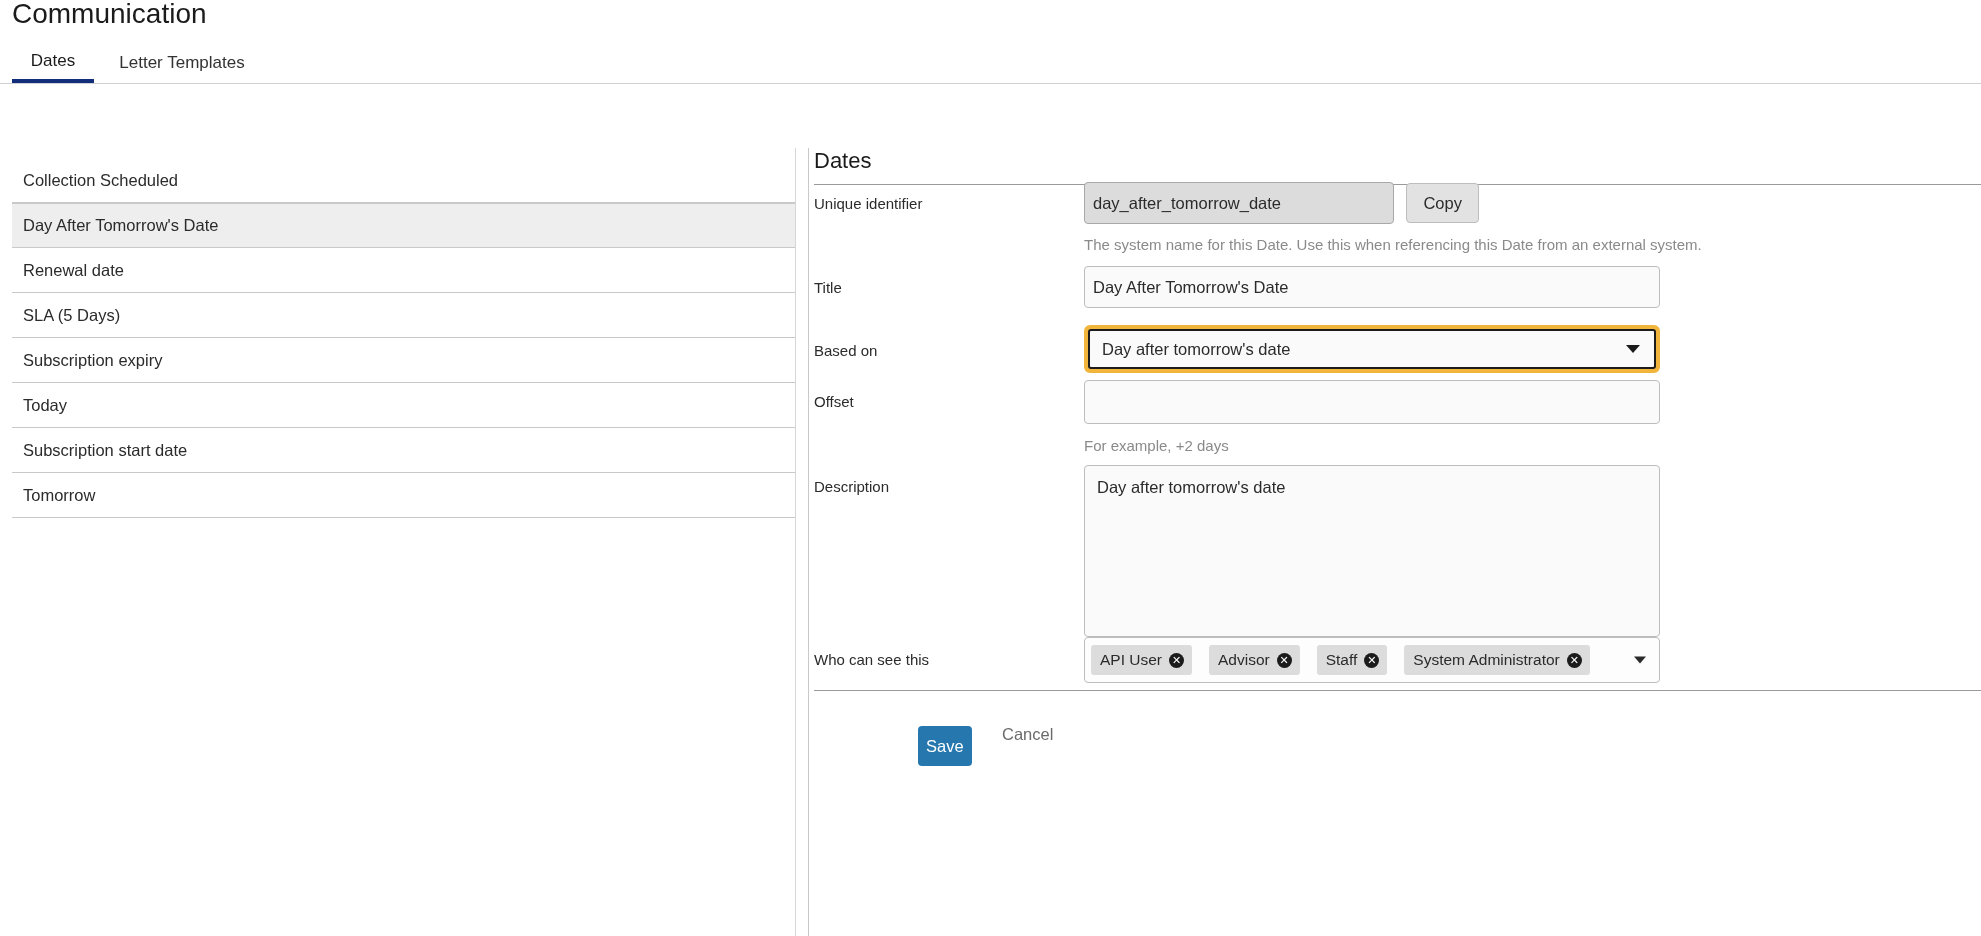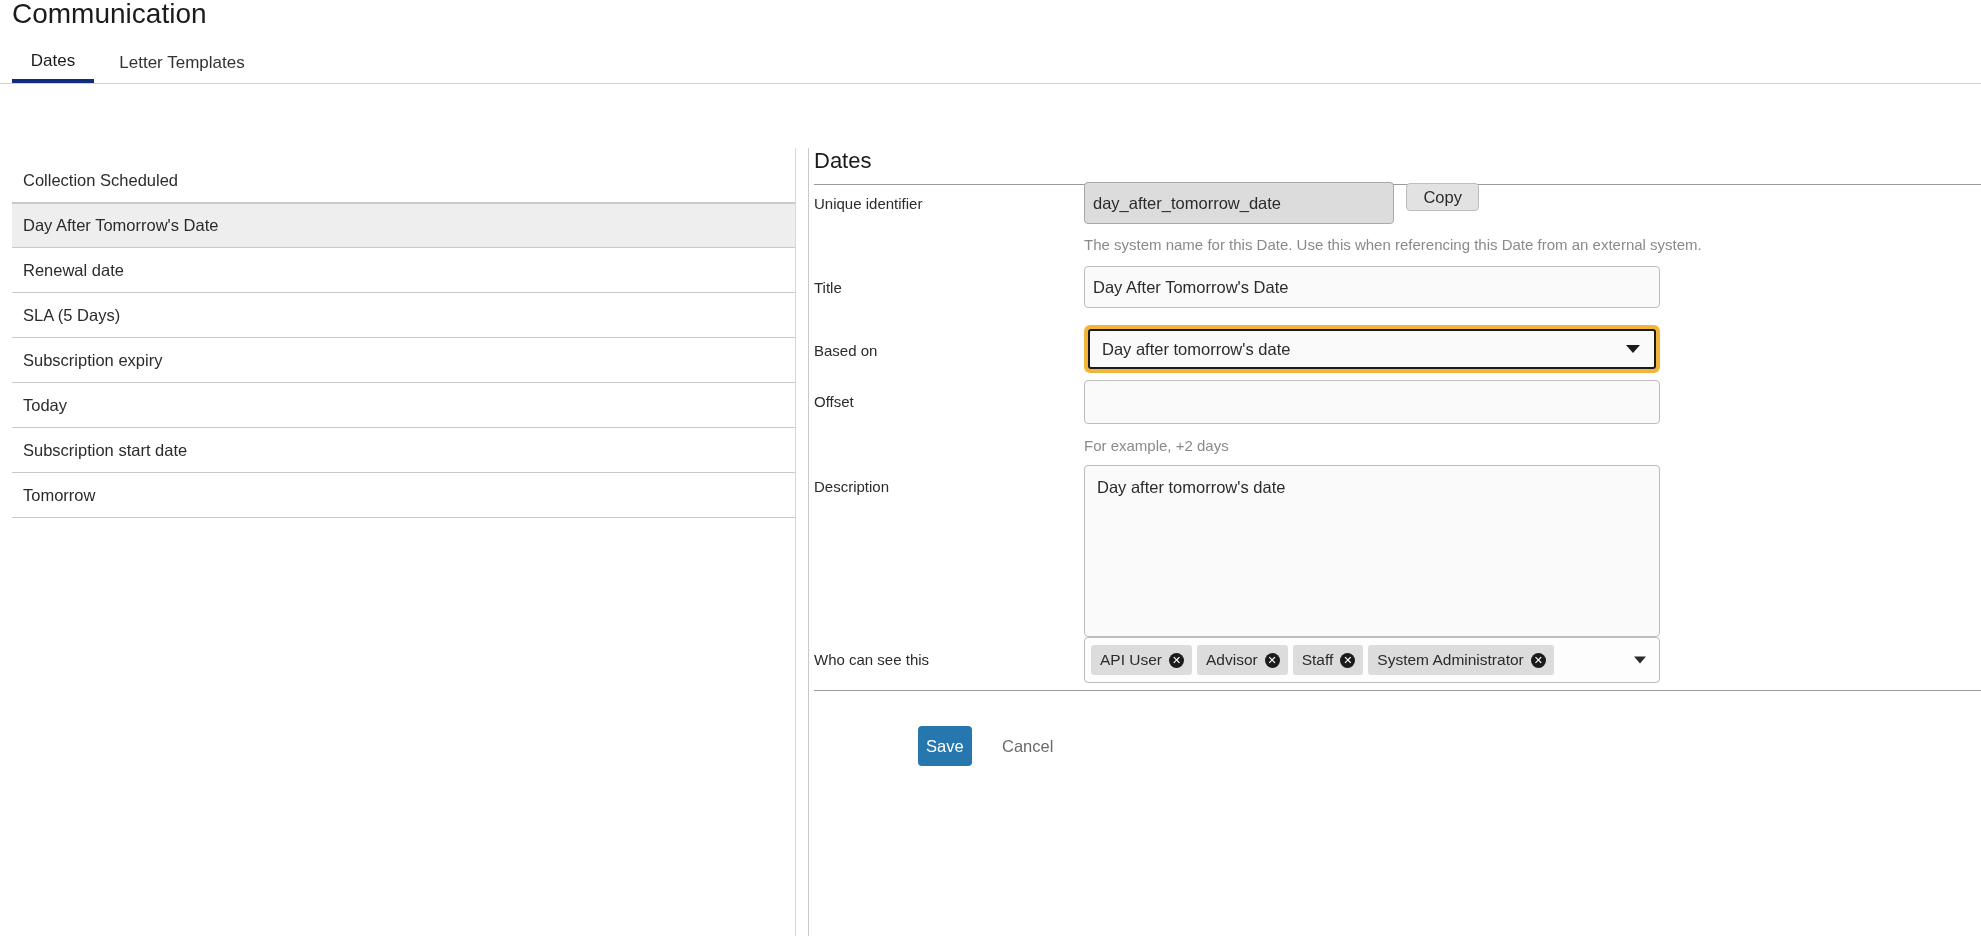--- a/index.html
+++ b/index.html
@@ -158,21 +158,21 @@
     border-color: #a8a8a8;
   }
   .helper {
     font-size: 15px;
     color: #8a8a8a;
     line-height: 18px;
   }
 
   .copy-btn {
     box-sizing: border-box;
-    height: 28px;
+    height: 40px;
     padding: 0 16px;
     background: #e2e2e2;
     border: 1px solid #bdbdbd;
     border-radius: 4px;
     font-family: "Liberation Sans", sans-serif;
     font-size: 16.5px;
     color: #2b2b2b;
     cursor: pointer;
   }
 
@@ -234,21 +234,21 @@
     position: relative;
     box-sizing: border-box;
     width: 576px;
     min-height: 46px;
     border: 1px solid #bdbdbd;
     border-radius: 4px;
     background: #fdfdfd;
     display: flex;
     align-items: center;
     padding: 4px 40px 4px 6px;
-    gap: 5px;
+    gap: 17px;
     cursor: pointer;
   }
   .chip {
     display: flex;
     align-items: center;
     gap: 7px;
     background: #dcdcdc;
     border-radius: 3px;
     height: 30px;
     padding: 0 8px 0 9px;
@@ -301,21 +301,21 @@
     border: none;
     border-radius: 4px;
     color: #ffffff;
     font-family: "Liberation Sans", sans-serif;
     font-size: 16.5px;
     cursor: pointer;
   }
   .cancel-btn {
     position: absolute;
     left: 182px;
-    top: 578px;
+    top: 566px;
     height: 40px;
     line-height: 40px;
     background: none;
     border: none;
     padding: 0 6px;
     color: #6b6b6b;
     font-family: "Liberation Sans", sans-serif;
     font-size: 16.5px;
     cursor: pointer;
     text-align: right;

